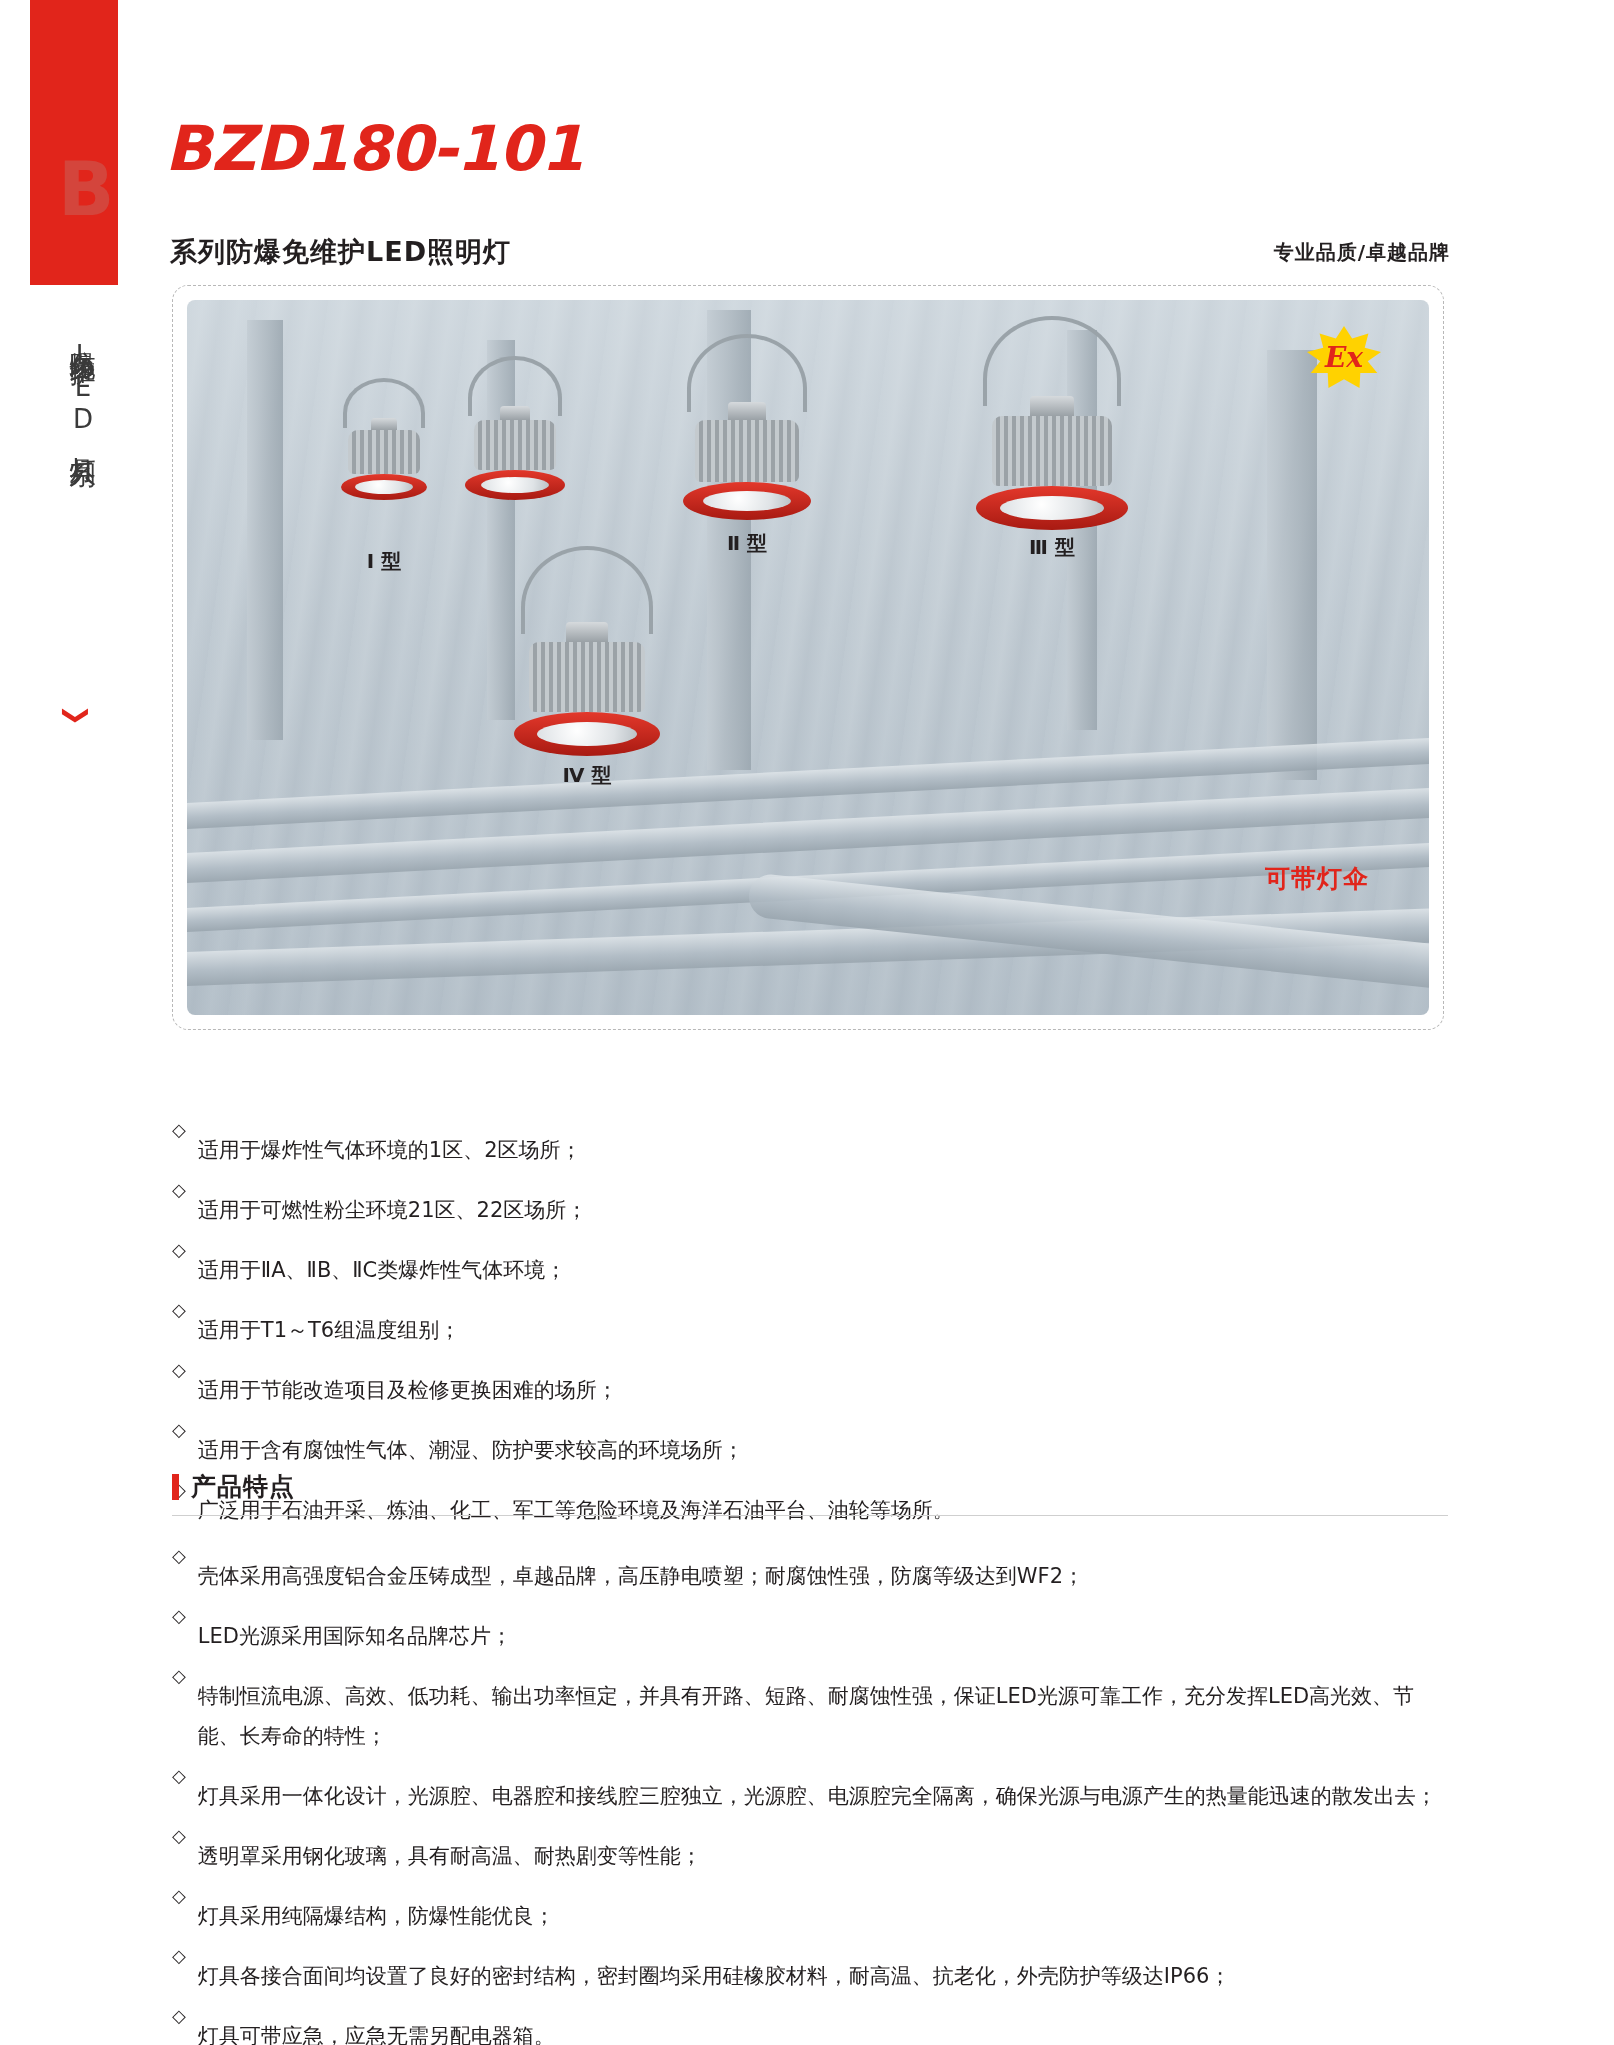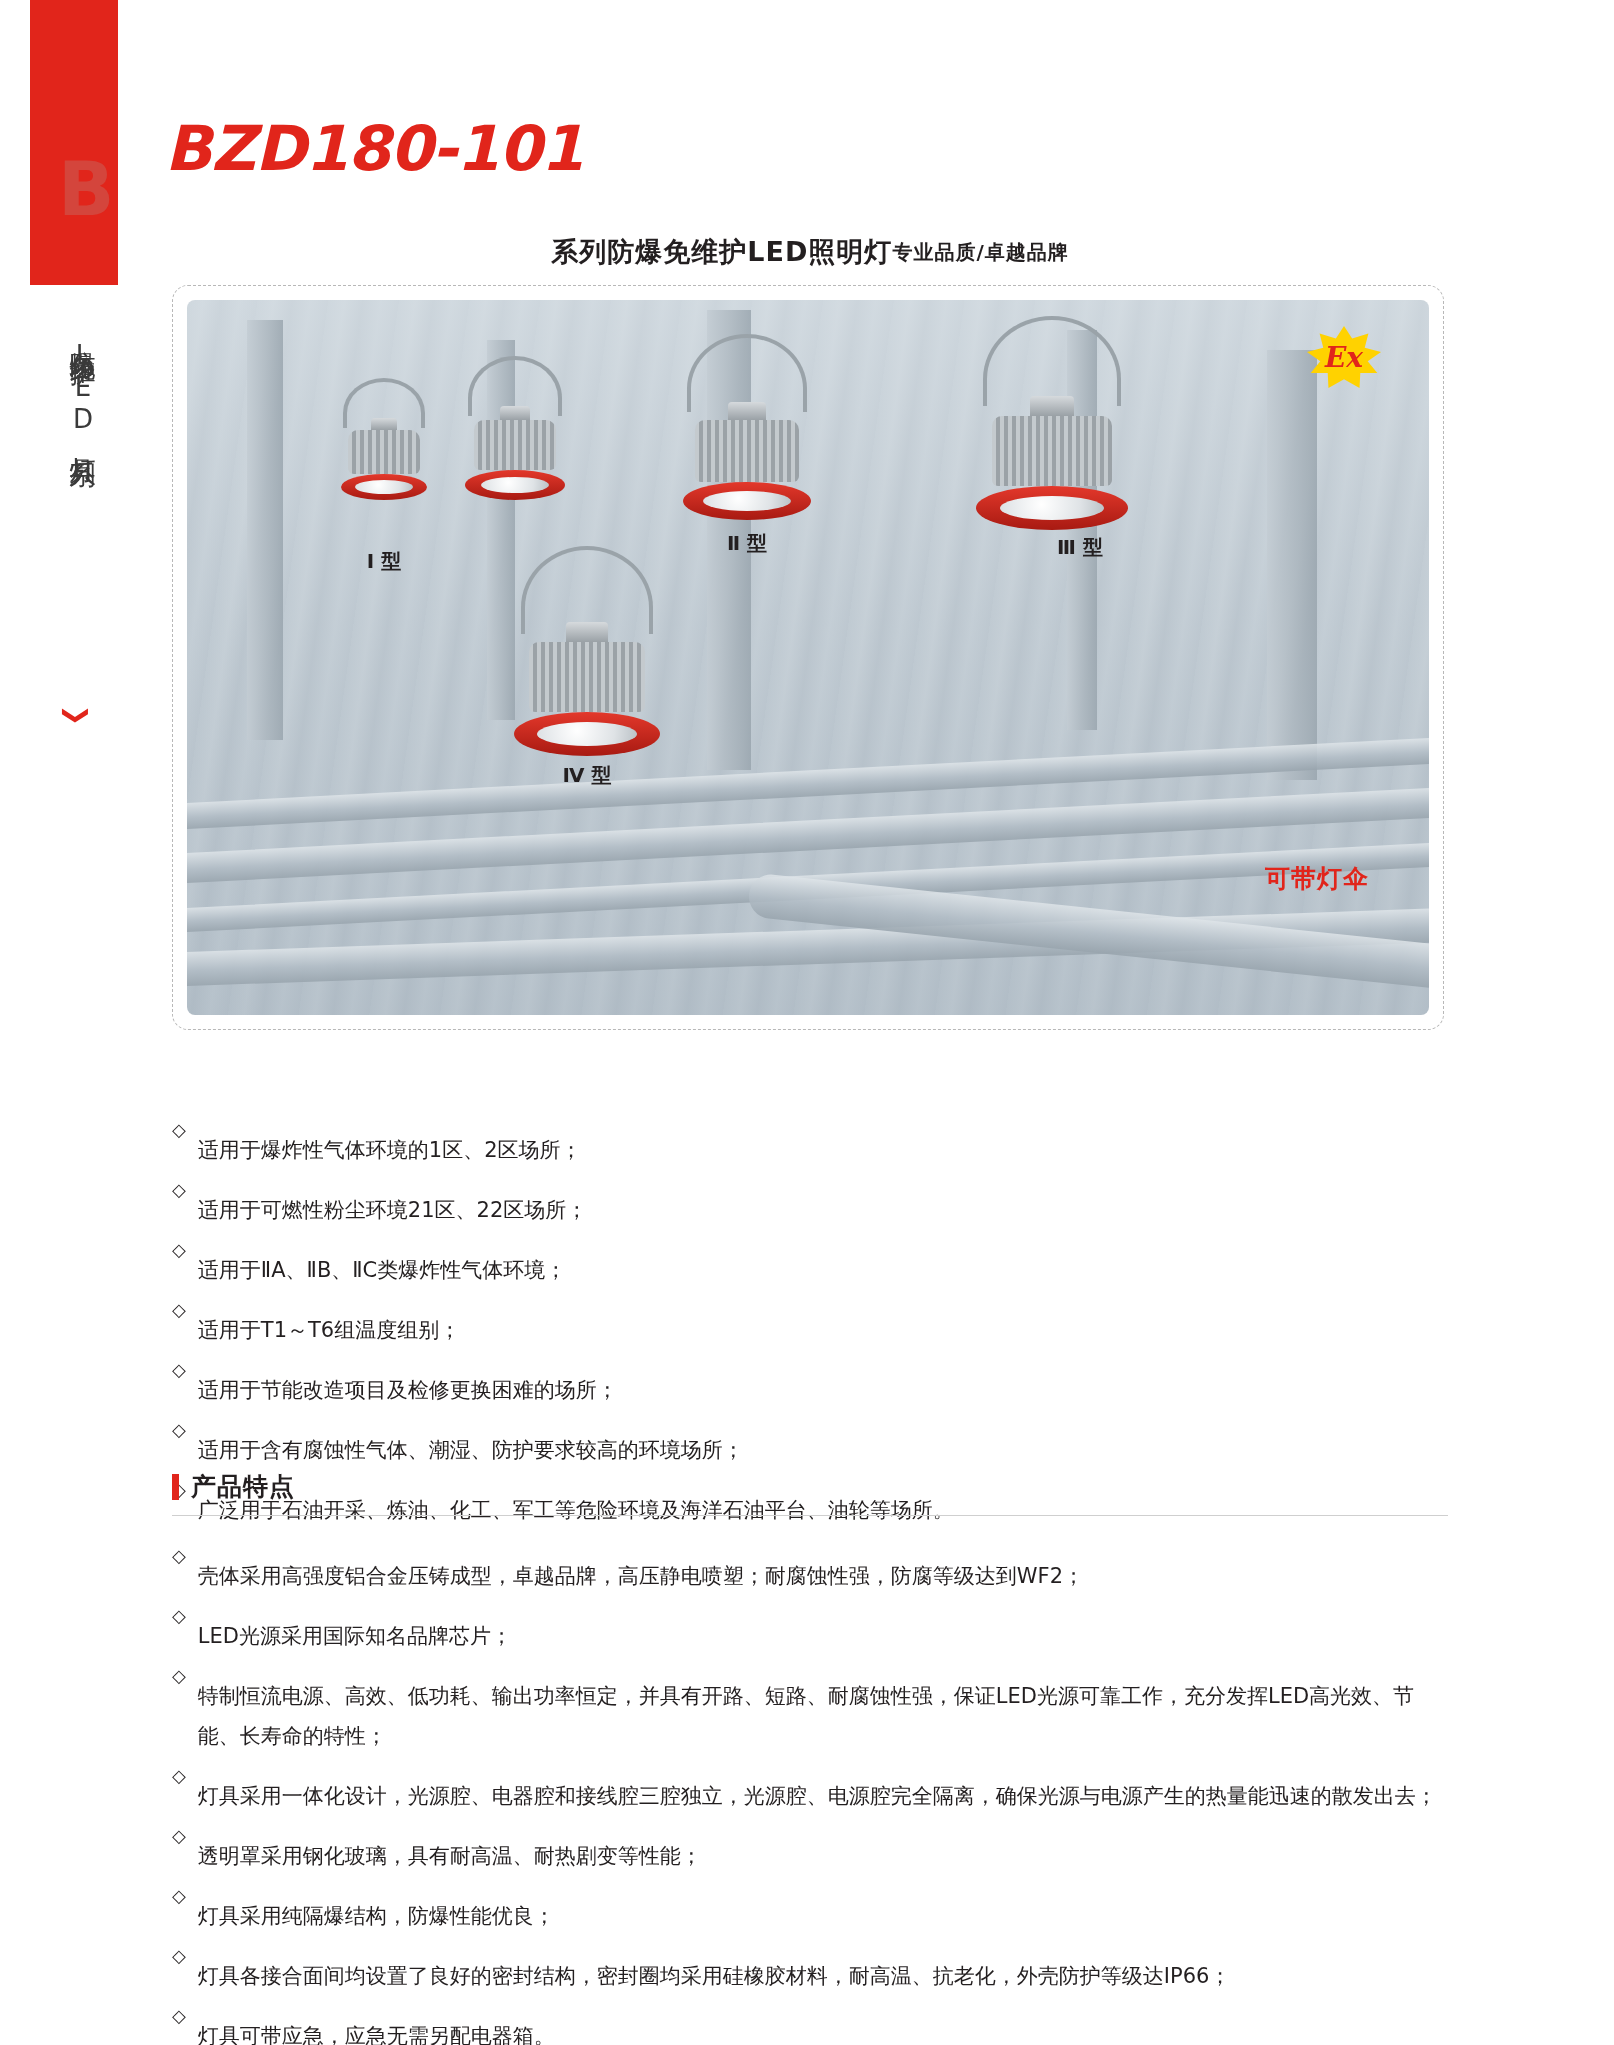--- a/index.html
+++ b/index.html
@@ -95,21 +95,21 @@
     font-size: 62px;
     color: #e1251b;
     letter-spacing: -1px;
     line-height: 1.0;
     font-style: italic;
     transform: skewX(-2deg);
   }
   .sub-row {
     display: flex;
     align-items: flex-end;
-    justify-content: center;
+    justify-content: space-between;
     margin-top: 16px;
   }
   .sub-title {
     font-size: 27px;
     font-weight: bold;
     letter-spacing: 1px;
     color: #231f20;
     font-family: "DejaVu Sans", "Liberation Sans", sans-serif;
   }
   .brand-slogan {
@@ -386,21 +386,21 @@
 
     <div class="lamp" style="left:760px; top:22px; width:210px;">
       <div class="bail" style="width:130px;height:86px;top:-6px;"></div>
       <div class="body" style="padding-top:74px;">
         <div class="cap" style="width:44px;height:20px;"></div>
         <div class="fins" style="width:120px;height:70px;"></div>
         <div class="ring" style="width:152px;height:44px;">
           <div class="lens" style="width:104px;height:24px;"></div>
         </div>
       </div>
-      <div class="lamp-label" style="top:212px;margin-left:28px;">Ⅲ 型</div>
+      <div class="lamp-label" style="top:212px;">Ⅲ 型</div>
     </div>
 
     <div class="lamp" style="left:300px; top:250px; width:200px;">
       <div class="bail" style="width:124px;height:84px;top:-4px;"></div>
       <div class="body" style="padding-top:72px;">
         <div class="cap" style="width:42px;height:20px;"></div>
         <div class="fins" style="width:116px;height:70px;"></div>
         <div class="ring" style="width:146px;height:44px;">
           <div class="lens" style="width:100px;height:24px;"></div>
         </div>

